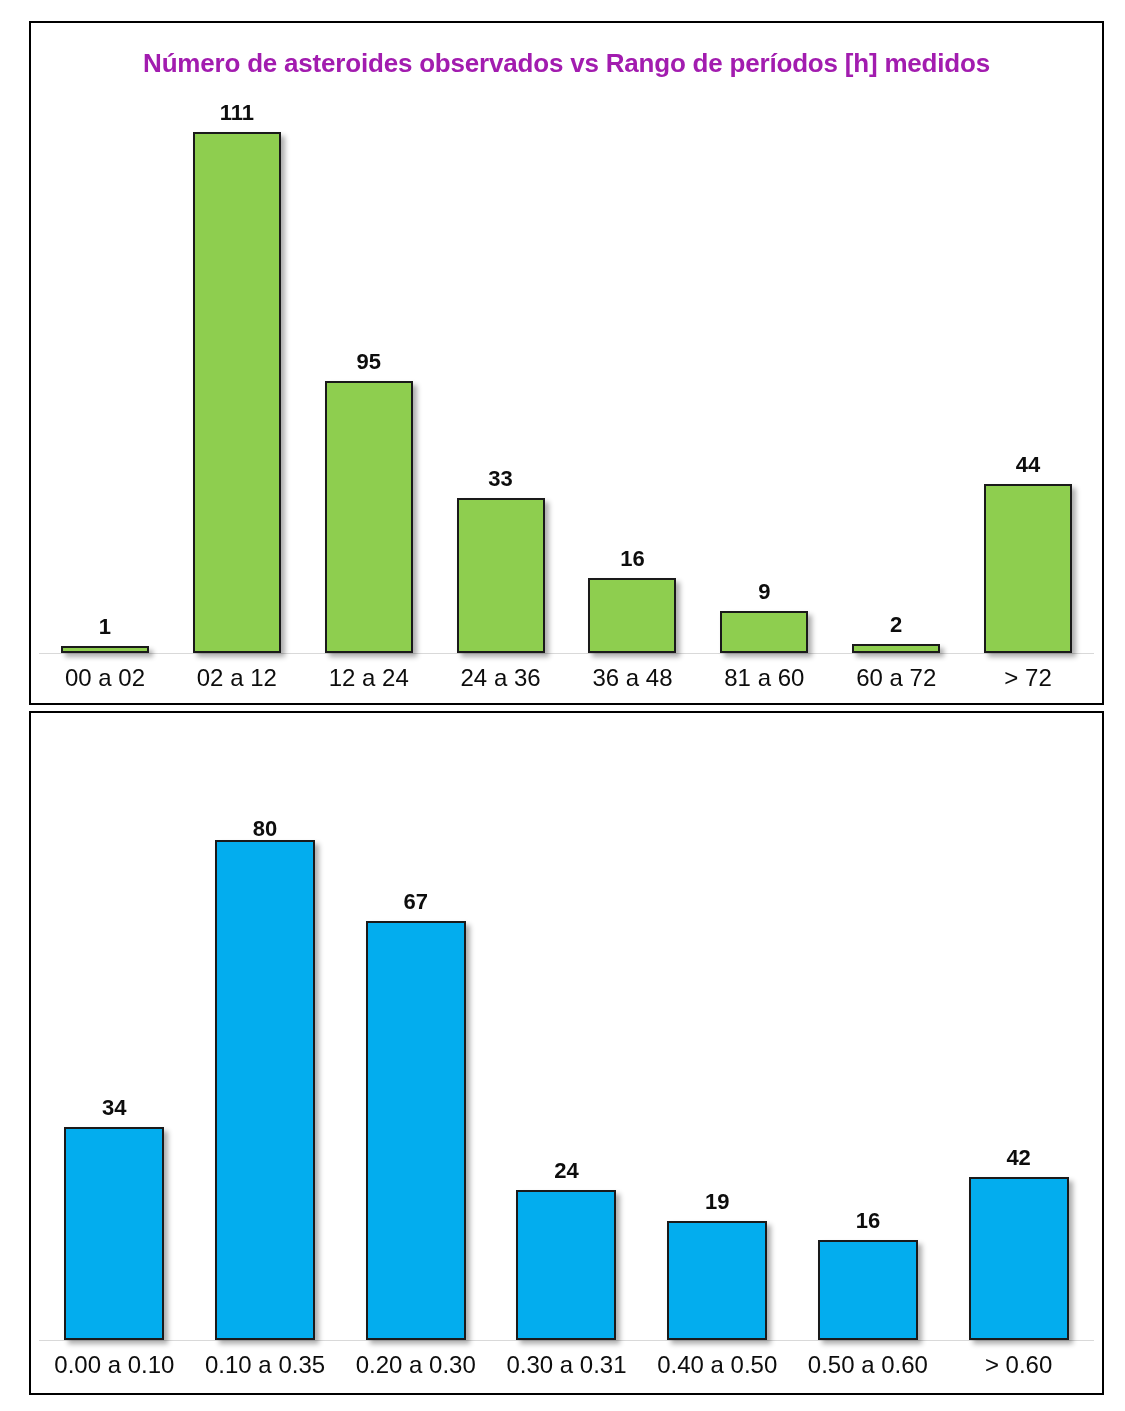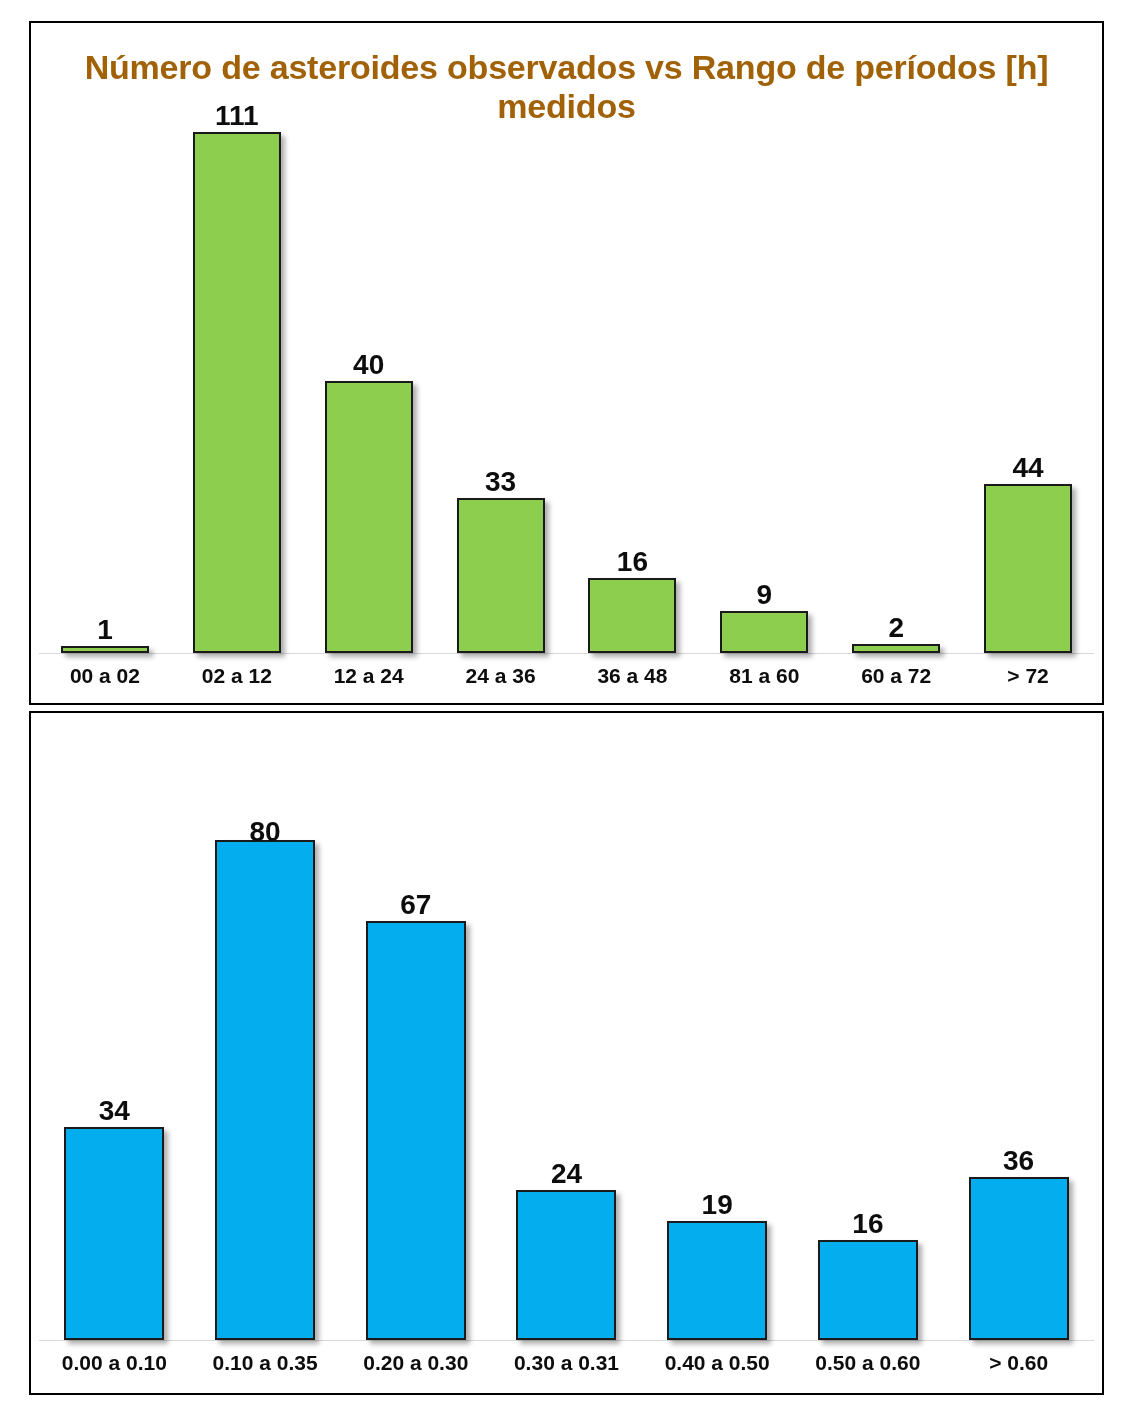--- a/index.html
+++ b/index.html
@@ -42,23 +42,23 @@
     top: 711px;
     width: 1075px;
     height: 684px;
   }
 
   .chart-title {
     position: absolute;
     left: 0;
     width: 100%;
     text-align: center;
-    font-size: 34px;
+    font-size: 26px;
     font-weight: bold;
-    color: #a16207;
+    color: #a21caf;
     letter-spacing: -0.2px;
   }
 
   #chart-periods-panel .chart-title { top: 25px; }
   #chart-amplitudes-panel .chart-title { top: 16px; }
 
   .plot-area {
     position: absolute;
     left: 0;
     top: 0;
@@ -92,32 +92,32 @@
     box-shadow: 4px 4px 5px rgba(0,0,0,0.32);
   }
 
   .bar.green { background: #8ECE4F; }
   .bar.blue  { background: #03ADEE; }
 
   .bar-value {
     position: absolute;
     left: 50%;
     transform: translateX(-50%);
-    font-size: 28px;
+    font-size: 22px;
     font-weight: bold;
     color: #0d0d0d;
     white-space: nowrap;
   }
 
   .cat-label {
     position: absolute;
     left: 50%;
     transform: translateX(-50%);
-    font-size: 21px;
-    font-weight: bold;
+    font-size: 24px;
+    font-weight: normal;
     color: #0d0d0d;
     white-space: nowrap;
   }
 
   #chart-periods-panel .cat-label { top: 641px; }
   #chart-amplitudes-panel .cat-label { top: 638px; }
 </style>
 </head>
 <body>
 
@@ -135,21 +135,21 @@
             <div class="bar-value" style="top: 591px;">1</div>
             <div class="cat-label" style="top: 641px;">00 a 02</div>
           </div>
           <div class="bar-slot" style="left: 139.875px; width: 131.875px;">
             <div class="bar green" title="02 a 12: 111" style="width: 88px; height: 521px; top: 109px;"></div>
             <div class="bar-value" style="top: 77px;">111</div>
             <div class="cat-label" style="top: 641px;">02 a 12</div>
           </div>
           <div class="bar-slot" style="left: 271.75px; width: 131.875px;">
             <div class="bar green" title="12 a 24: 58" style="width: 88px; height: 272px; top: 358px;"></div>
-            <div class="bar-value" style="top: 326px;">40</div>
+            <div class="bar-value" style="top: 326px;">95</div>
             <div class="cat-label" style="top: 641px;">12 a 24</div>
           </div>
           <div class="bar-slot" style="left: 403.625px; width: 131.875px;">
             <div class="bar green" title="24 a 36: 33" style="width: 88px; height: 155px; top: 475px;"></div>
             <div class="bar-value" style="top: 443px;">33</div>
             <div class="cat-label" style="top: 641px;">24 a 36</div>
           </div>
           <div class="bar-slot" style="left: 535.5px; width: 131.875px;">
             <div class="bar green" title="36 a 48: 16" style="width: 88px; height: 75px; top: 555px;"></div>
             <div class="bar-value" style="top: 523px;">16</div>
@@ -205,20 +205,20 @@
             <div class="bar-value" style="top: 476px;">19</div>
             <div class="cat-label" style="top: 638px;">0.40 a 0.50</div>
           </div>
           <div class="bar-slot" style="left: 761.571px; width: 150.714px;">
             <div class="bar blue" title="0.50 a 0.60: 16" style="width: 100px; height: 100px; top: 527px;"></div>
             <div class="bar-value" style="top: 495px;">16</div>
             <div class="cat-label" style="top: 638px;">0.50 a 0.60</div>
           </div>
           <div class="bar-slot" style="left: 912.286px; width: 150.714px;">
             <div class="bar blue" title="&gt; 0.60: 26" style="width: 100px; height: 163px; top: 464px;"></div>
-            <div class="bar-value" style="top: 432px;">36</div>
+            <div class="bar-value" style="top: 432px;">42</div>
             <div class="cat-label" style="top: 638px;">&gt; 0.60</div>
           </div>
         </div>
     </div>
   </div>
 
 </div>
 
 </body></html>

